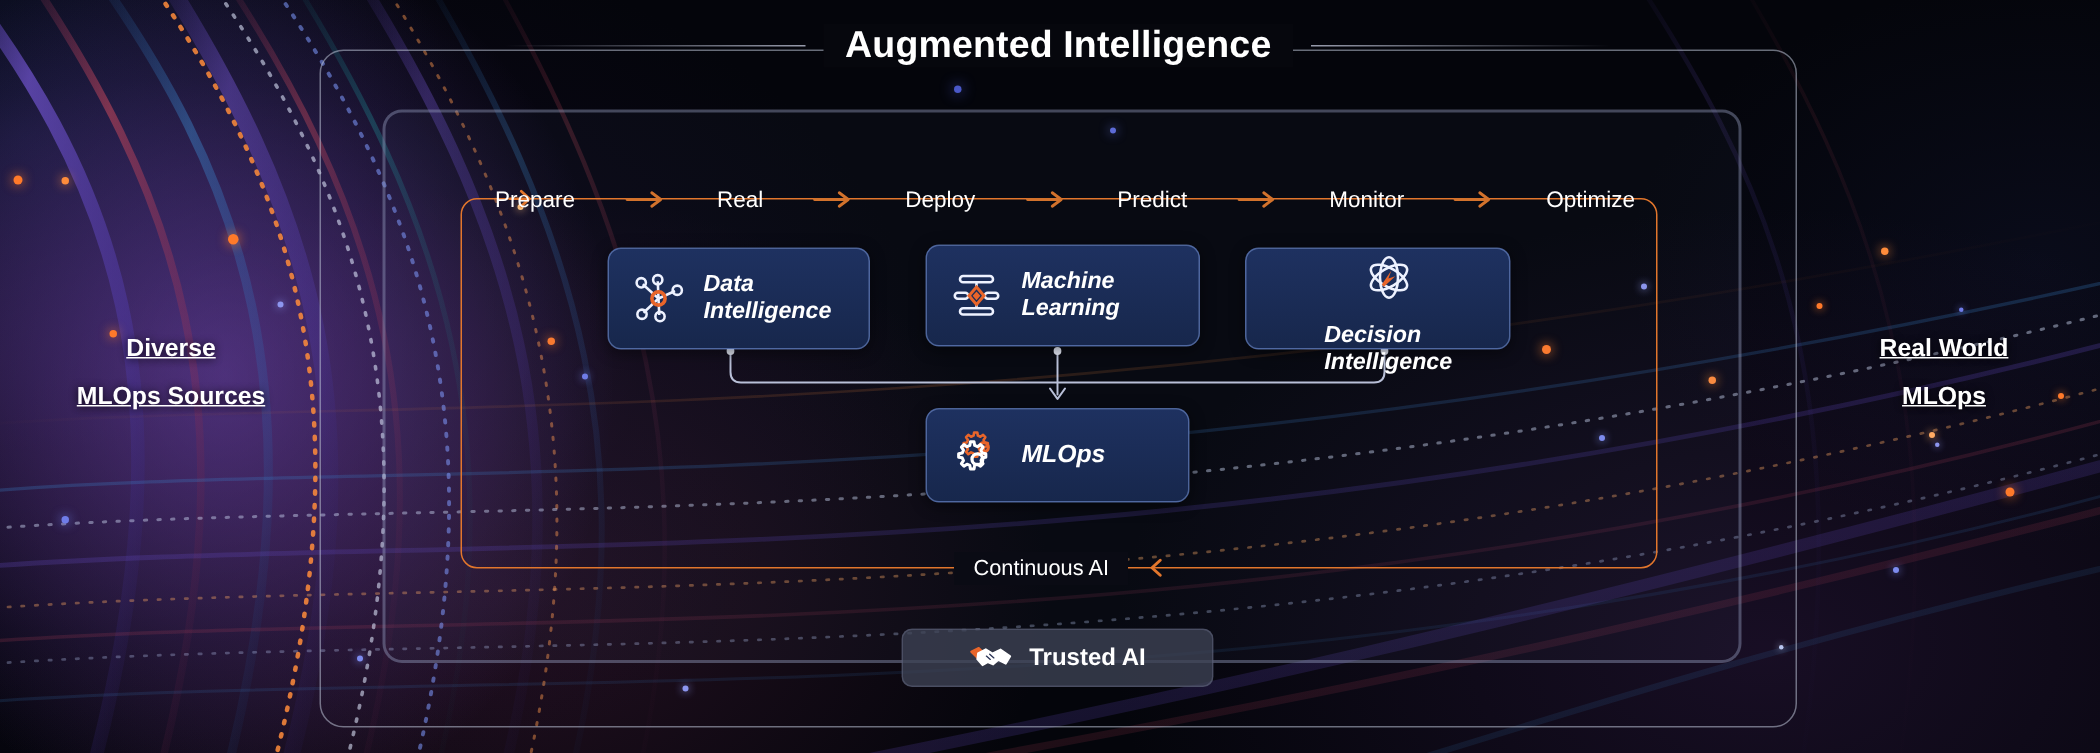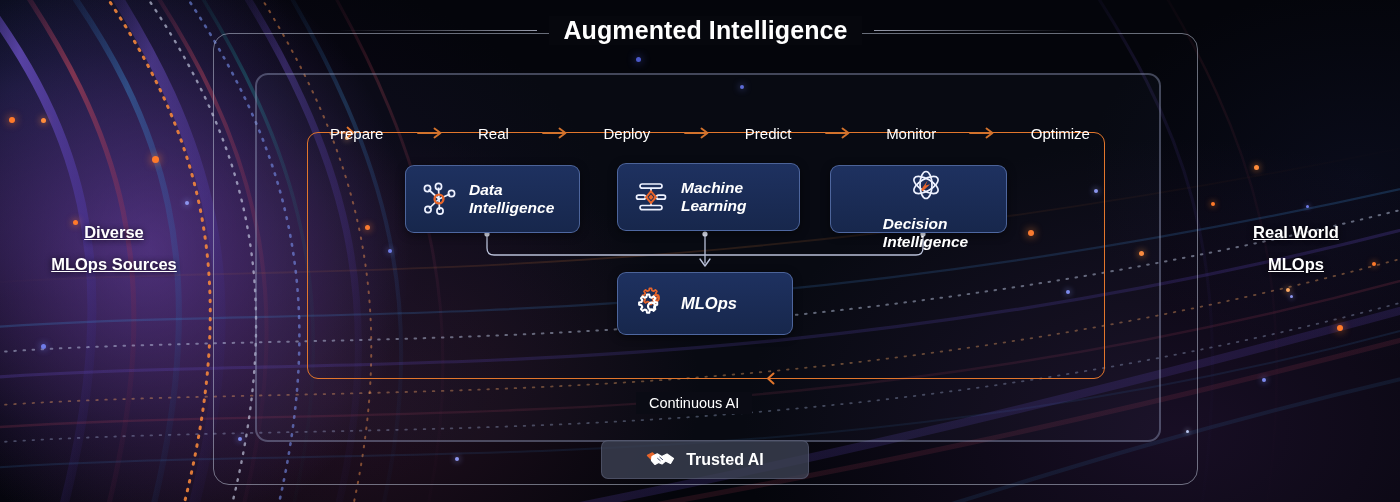--- a/index.html
+++ b/index.html
@@ -106,21 +106,20 @@
     position: absolute;
     left: 636px; top: 368px;
     height: 22px;
     padding: 0 13px;
     display: flex; align-items: center;
     background: #0a0b14;
     color: #ffffff;
     font-size: 14.5px;
     font-weight: normal;
     white-space: nowrap;
-    margin-top: 24px;
   }
 
   
   .stages {
     position: absolute;
     left: 330px; top: 120px;
     width: 760px; height: 26px;
     display: flex;
     align-items: center;
   }
@@ -159,21 +158,21 @@
   #card-di { left: 830px; top: 165px; width: 177px; flex-direction: column; }
   #card-mlops { left: 617px; top: 272px; width: 176px; height: 63px; }
   #card-mlops .ctext { font-size: 16.5px; }
 
   
   .connectors { position: absolute; left: 0; top: 0; width: 1400px; height: 502px; pointer-events: none; }
 
   
   .trusted {
     position: absolute;
-    left: 601px; top: 440px;
+    left: 601px; top: 419px;
     width: 208px; height: 39px;
     border-radius: 7px;
     background: rgba(62,66,84,0.78);
     border: 1px solid rgba(125,132,158,0.33);
     box-sizing: border-box;
     display: flex;
     align-items: center;
     justify-content: center;
     gap: 10px;
   }

